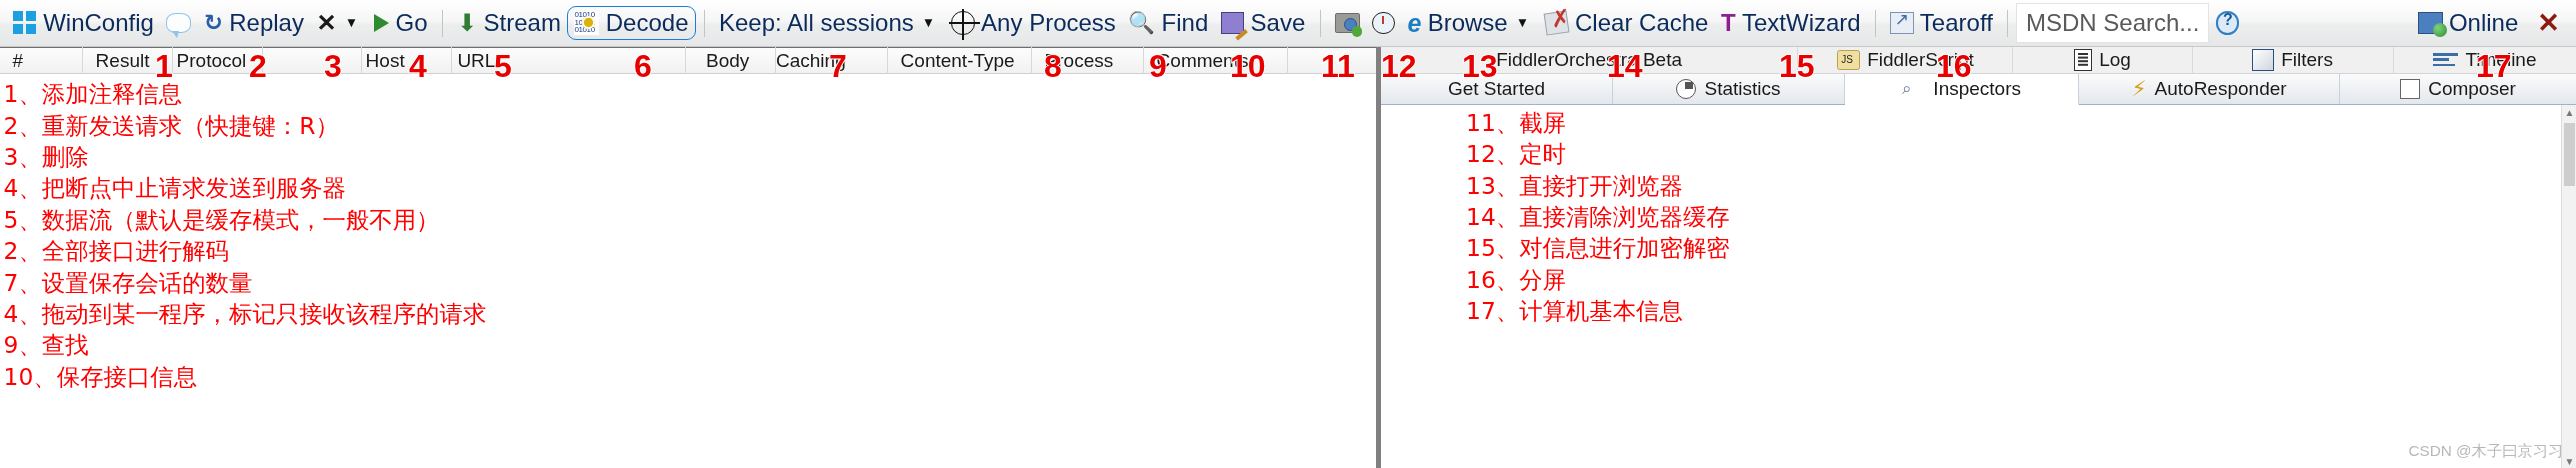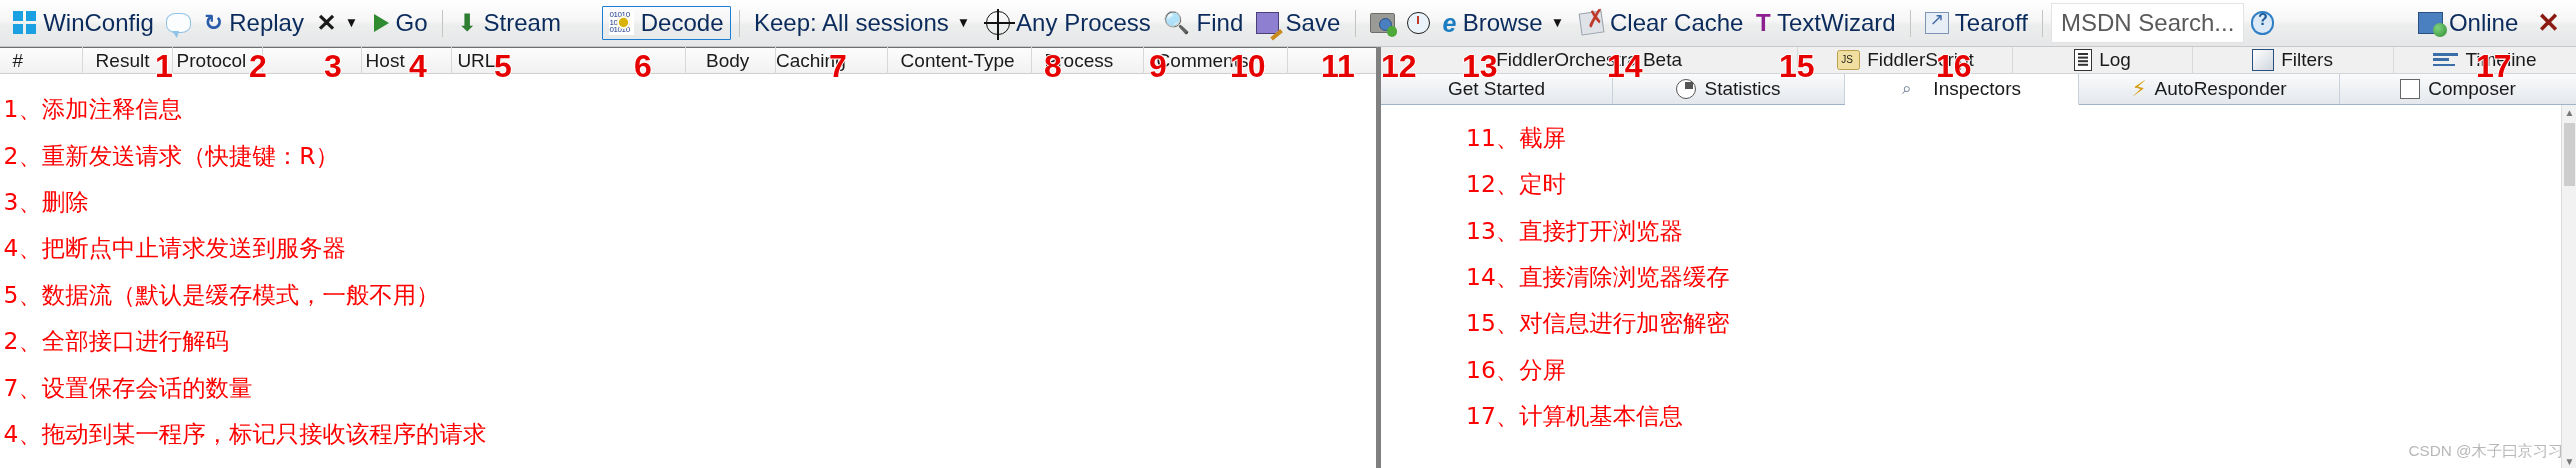--- a/index.html
+++ b/index.html
@@ -27,23 +27,22 @@
     display: inline-flex;
     align-items: center;
     gap: 6.3px;
     padding: 2.7px 6.3px;
     font-size: 24px;
     color: #0b2b5c;
     line-height: 1;
   }
   .tb-item.boxed {
     border: 1.8px solid #1a7fd4;
-    border-radius: 1px;
+    border-radius: 9px;
     padding: 3.6px 6.3px;
-    margin-left: 35px;
   }
   .tb-sep {
     width: 0.9px;
     height: 27px;
     background: #c4c4c4;
     margin: 0 8px;
   }
   .tb-caret {
     font-size: 13.5px;
     color: #111;
@@ -179,21 +178,20 @@
 
   
   .ann-left {
     position:absolute; left:0px; top:74px; width:1370px; height:395px;
     background:#ffffff;
   }
   .ann-line {
     font-family:"DejaVu Sans","Liberation Sans",sans-serif;
     color:#ff0000; font-size:23.4px; line-height:1.34;
     white-space:nowrap;
-    margin-top:15px;
   }
   .ann-left .ann-line { padding-left:3.6px; }
   .ann-right {
     position:absolute; left:1466px; top:108px; width:629px;
   }
   .ann-right .ann-line { padding-left:0; }
 
   
   .rednum {
     position:absolute;

